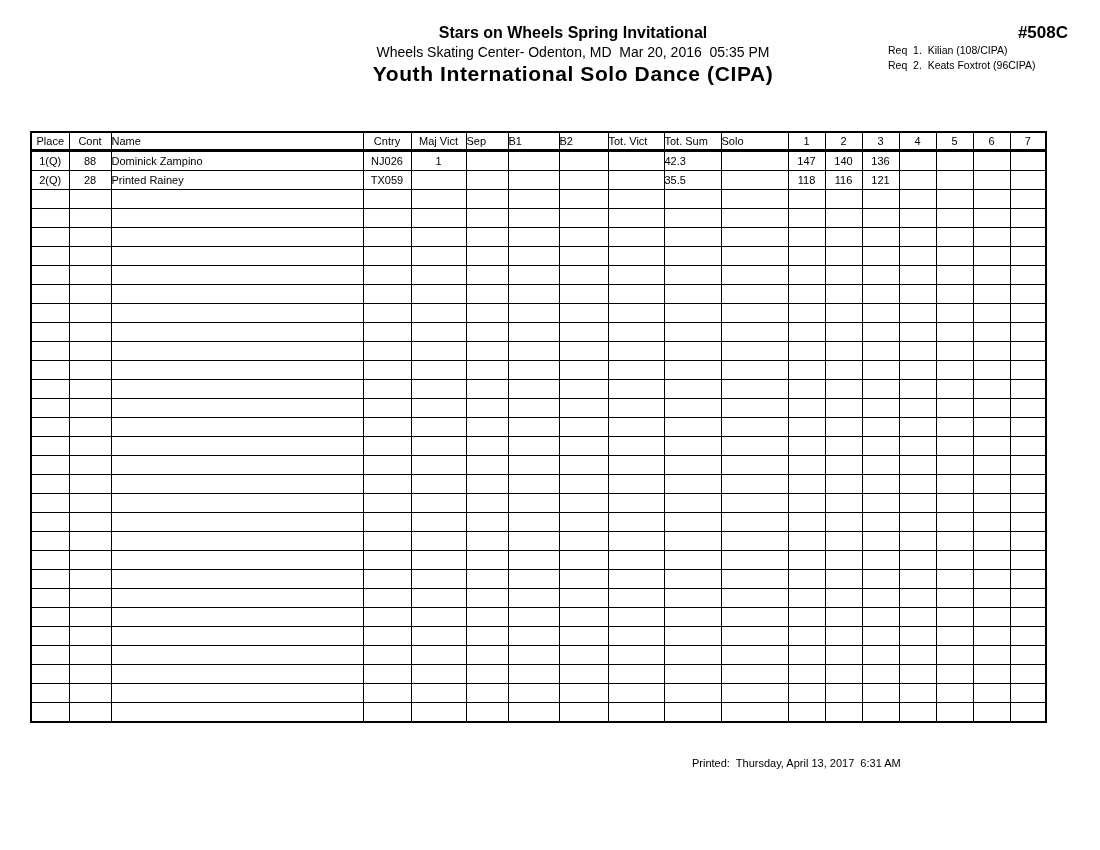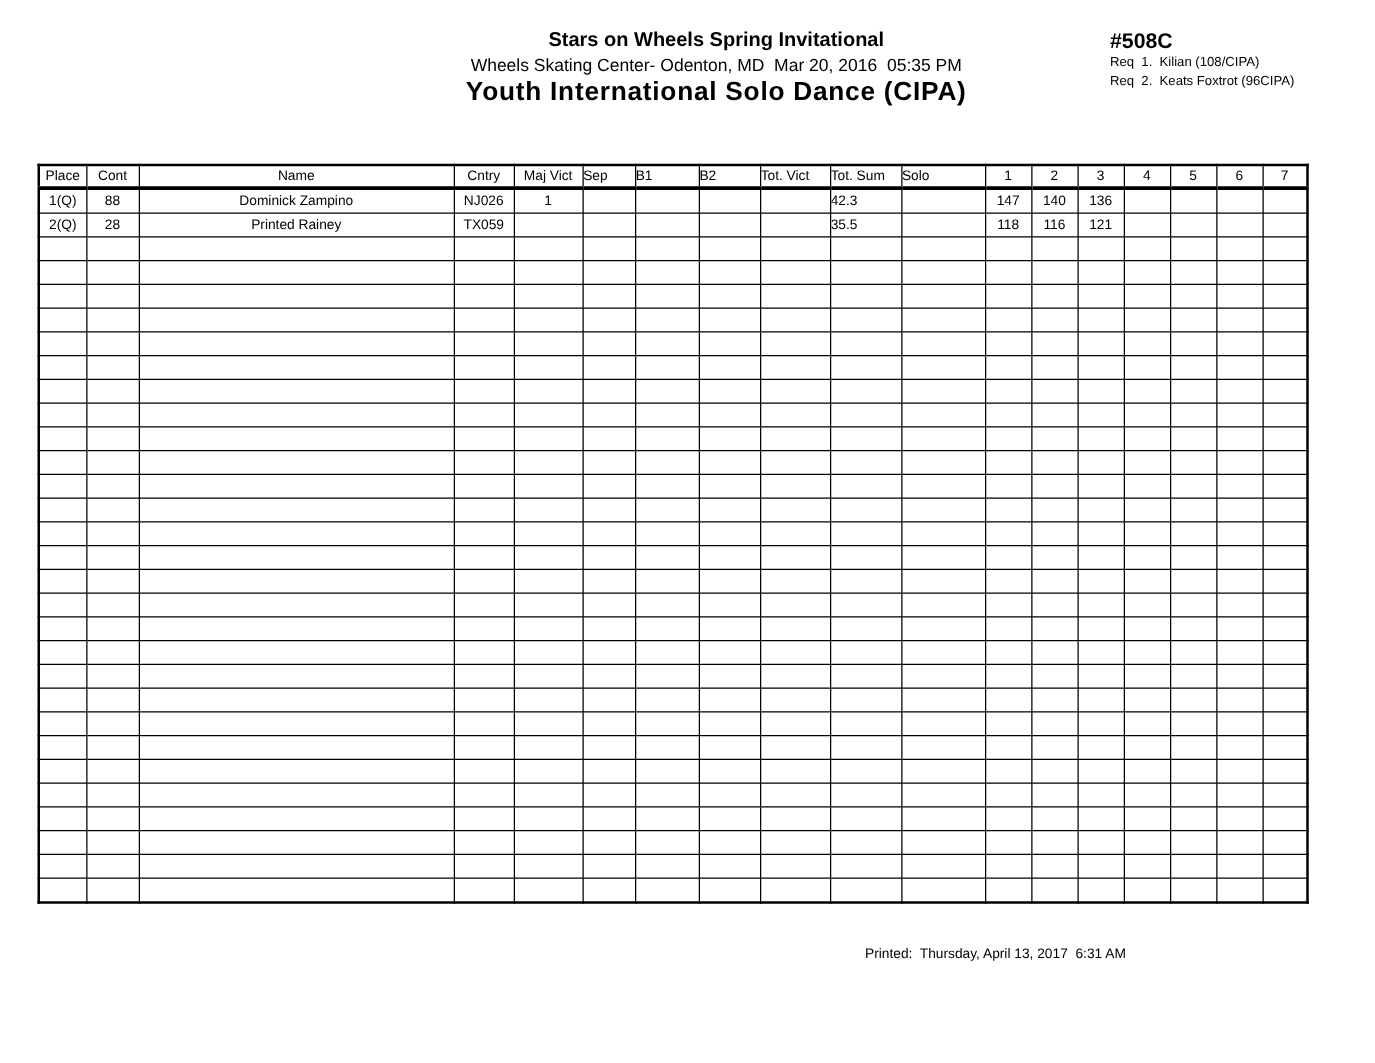--- a/index.html
+++ b/index.html
@@ -57,21 +57,21 @@
   .req-block {
     position: absolute;
     left: 888px;
     top: 23px;
     width: 180px;
   }
   .req-block .eventnum {
     font-size: 17px;
     font-weight: bold;
     line-height: 20px;
-    text-align: left;
+    text-align: right;
   }
   .req-block .reqline {
     font-size: 10.5px;
     line-height: 14.5px;
     white-space: pre;
   }
 
   
   .table-wrap {
     position: absolute;
@@ -95,21 +95,21 @@
     overflow: hidden;
     white-space: nowrap;
     vertical-align: middle;
   }
   table.results thead th {
     border-bottom: 3px solid #000000;
     height: 15px;
   }
   
   .c0, .c1, .c3, .c4, .c11, .c12, .c13, .c14, .c15, .c16, .c17 { text-align: center; }
-  .c2  { text-align: center; padding-left: 6px; }
+  .c2  { text-align: left; padding-left: 6px; }
   .c5, .c6, .c7, .c8, .c10 { text-align: left; padding-left: 5px; }
   .c9  { text-align: left; padding-left: 8px; }
   thead .c9 { padding-left: 4px; }
 
   
   .printed {
     position: absolute;
     left: 692px;
     top: 757px;
     font-size: 11px;

